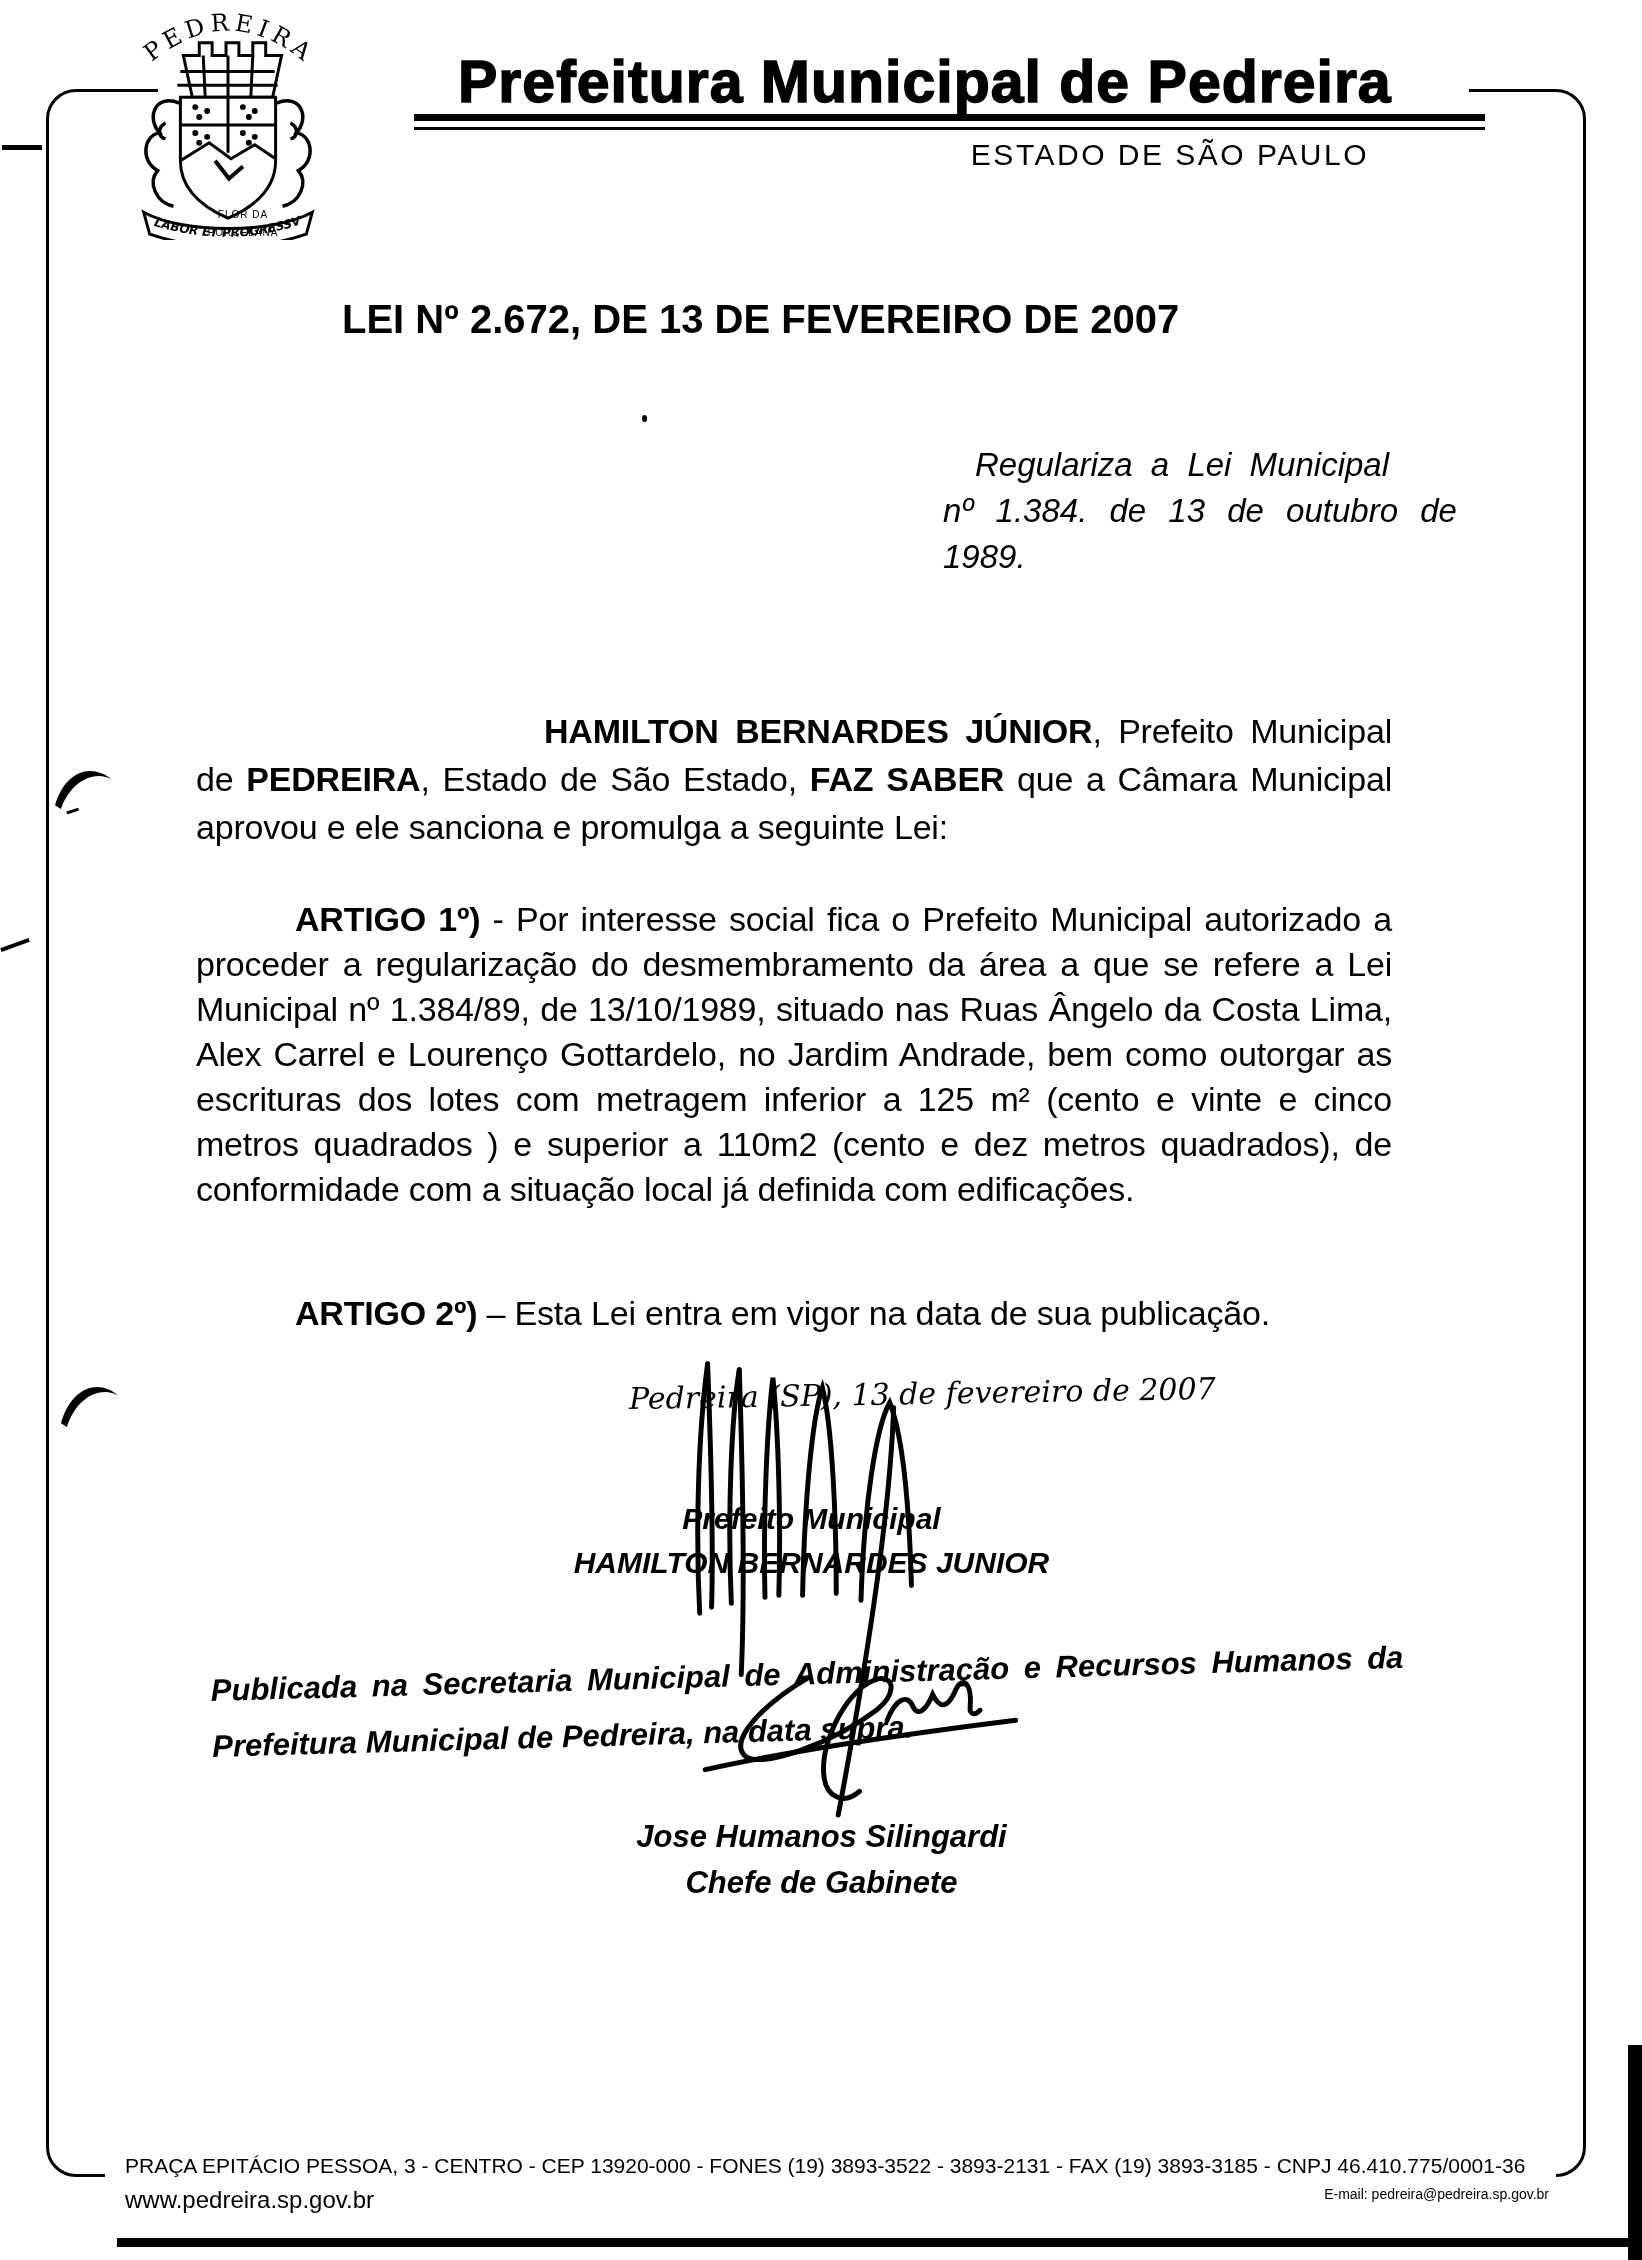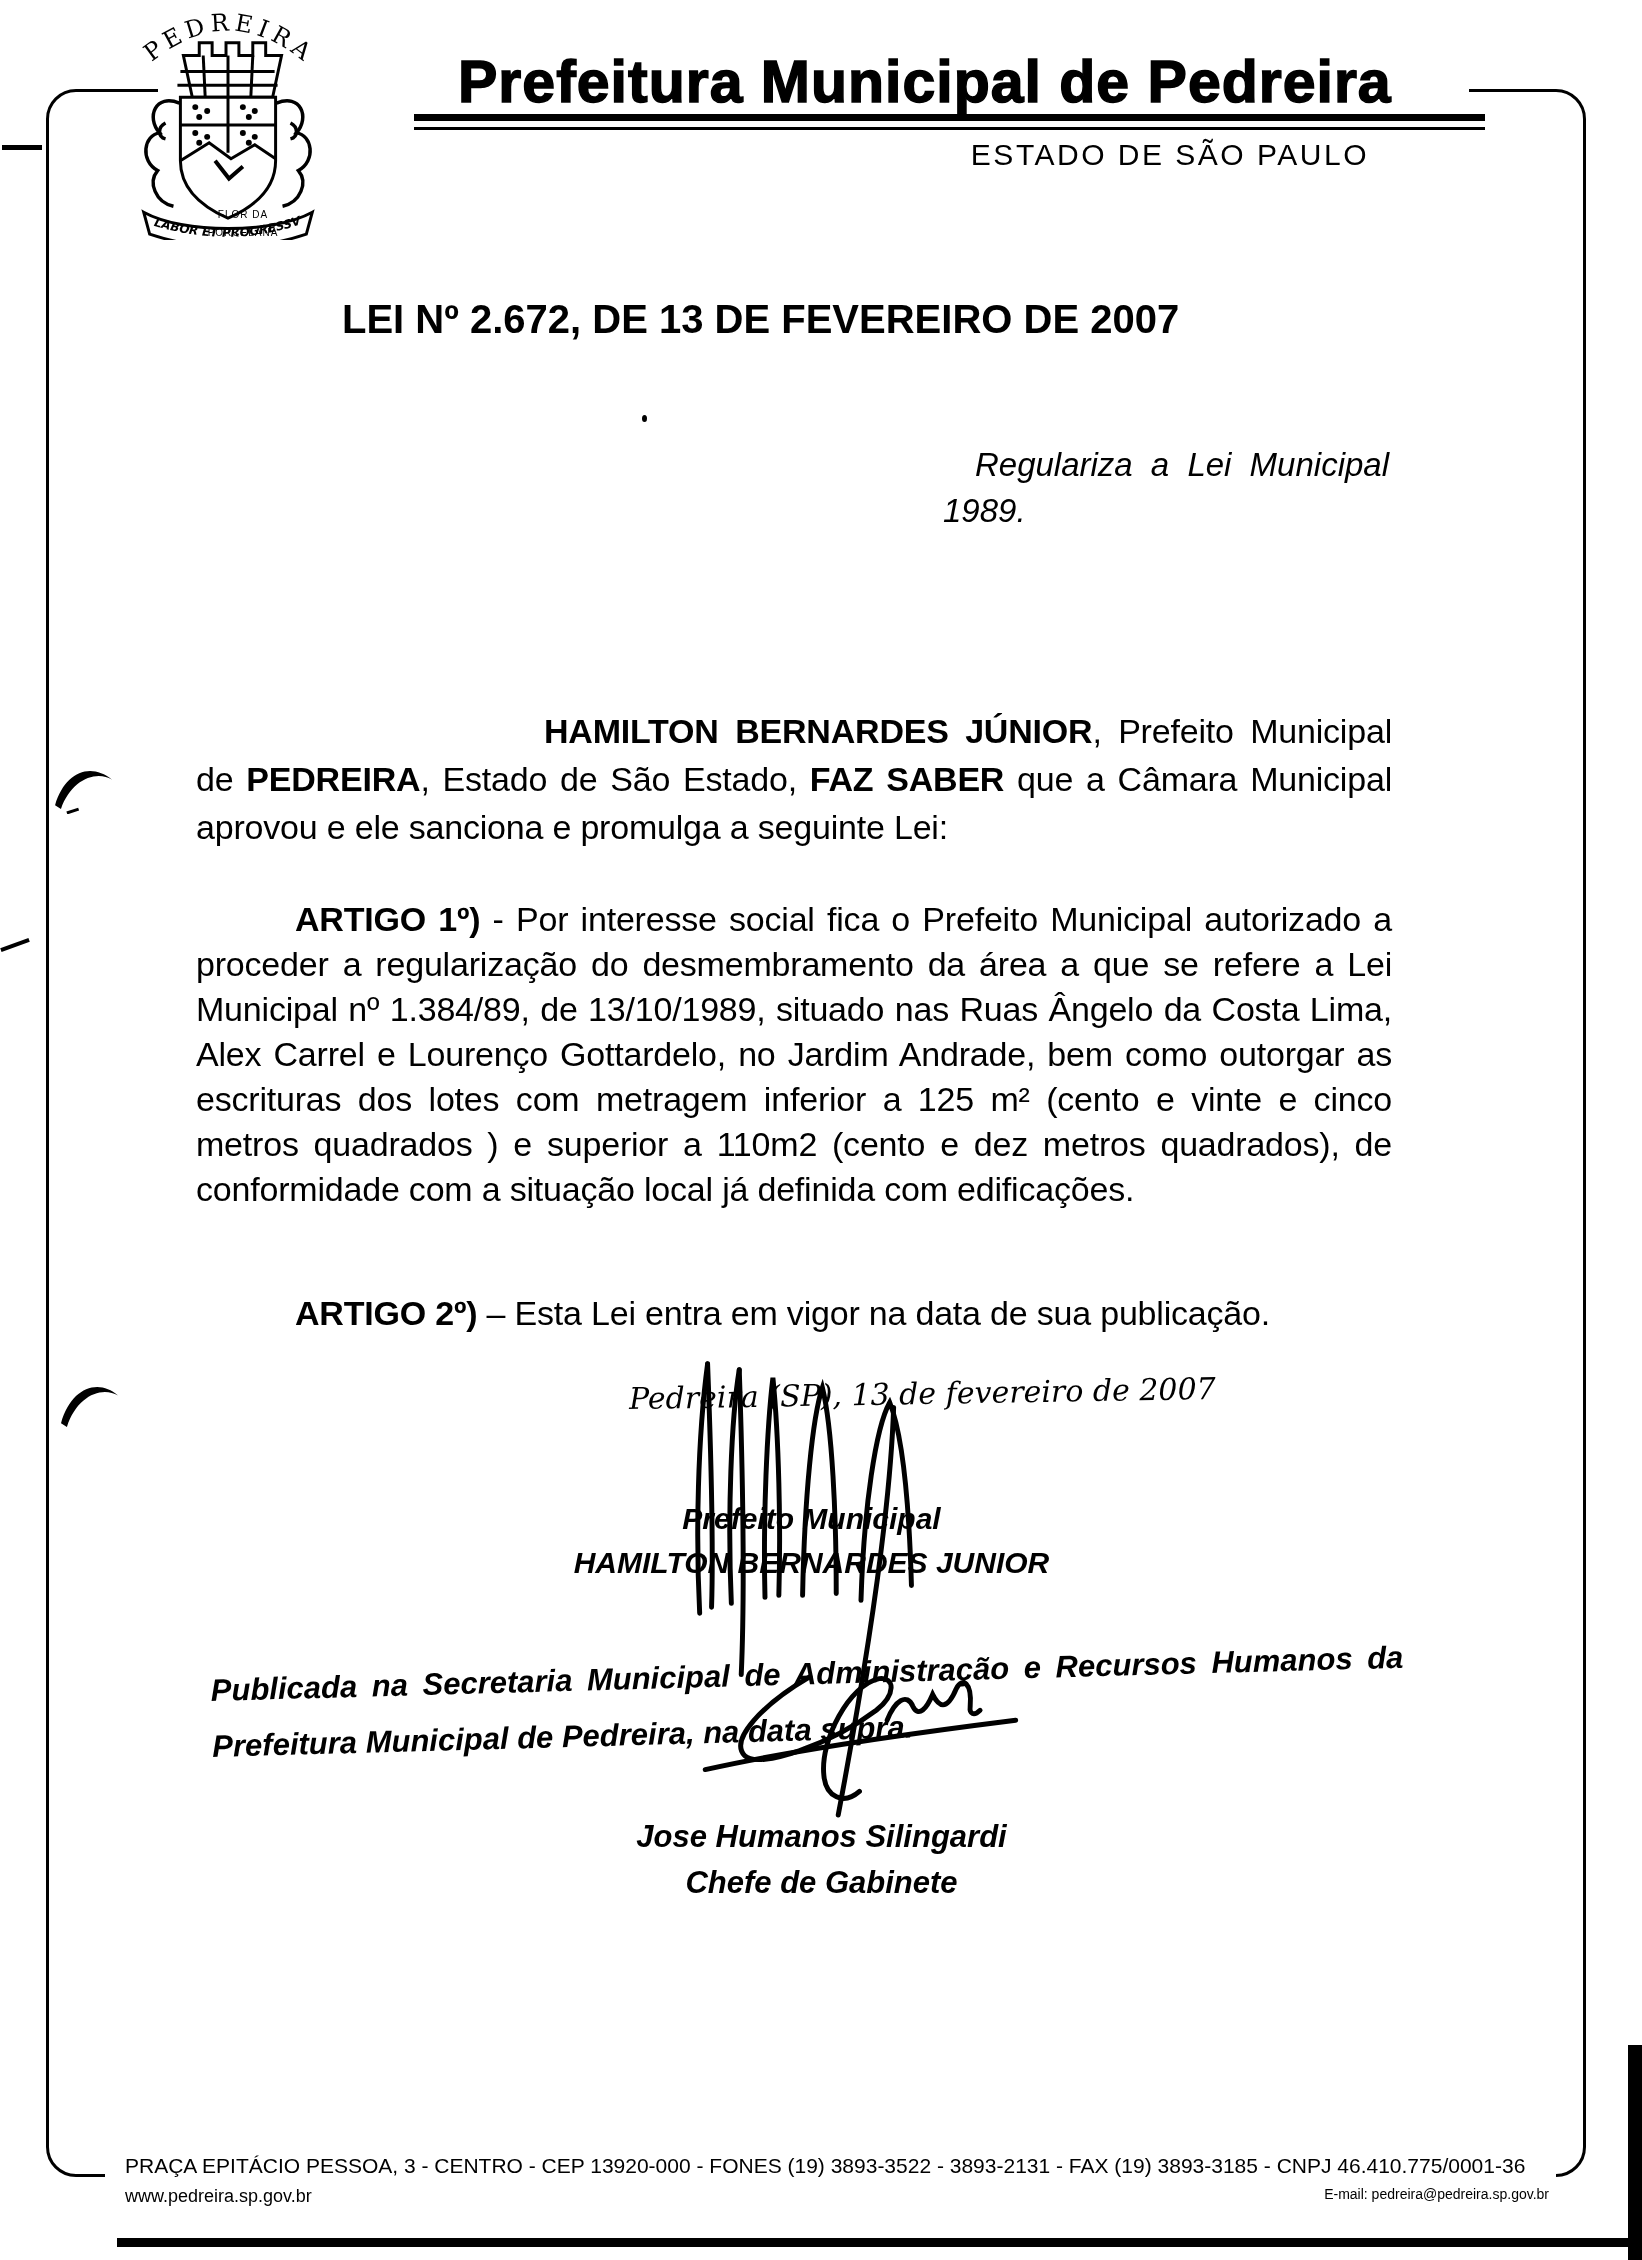--- a/index.html
+++ b/index.html
@@ -29,21 +29,21 @@
   
   #dateline{left:629px;top:1376px;font-family:"DejaVu Serif",serif;font-style:italic;font-size:30px;
             transform:rotate(-1deg);white-space:nowrap;}
   .signame{text-align:center;font-weight:bold;font-style:italic;}
   #sig1name{left:554px;top:1497px;width:515px;font-size:30px;line-height:44px;}
   #pubnote{left:210px;top:1632px;width:1193px;font-weight:bold;font-style:italic;font-size:31px;
            line-height:56px;text-align:justify;transform:rotate(-1.6deg);transform-origin:left top;}
   #sig2name{left:564px;top:1814px;width:515px;font-size:31px;line-height:46px;}
   
   #footer-address{left:125px;top:2154px;width:1436px;font-size:21px;white-space:nowrap;}
-  #footer-web{left:125px;top:2186px;font-size:18px;}
+  #footer-web{left:125px;top:2186px;font-size:24px;}
   #footer-email{right:93px;top:2186px;font-size:14px;}
   #bottom-bar{left:117px;top:2238px;width:1522px;height:9px;background:#000;}
   #edge-bar{left:1628px;top:2045px;width:15px;height:215px;background:#000;}
   
   .artifact{background:#000;}
   svg{display:block;}
 </style>
 </head>
 <body>
 
@@ -116,20 +116,21 @@
   <div class="abs rule" style="left:414px;top:114px;width:1071px;height:7px;"></div>
   <div class="abs rule" style="left:414px;top:127px;width:1071px;height:3px;"></div>
   <div class="abs" id="estado">ESTADO DE SÃO PAULO</div>
 
   <div class="abs" id="law-title">LEI Nº 2.672, DE 13 DE FEVEREIRO DE 2007</div>
 
   <div class="abs artifact" style="left:642px;top:415px;width:5px;height:7px;border-radius:50%;"></div>
 
   <div class="abs" id="ementa">
     <div class="l1">Regulariza a Lei Municipal</div>
+    <div class="l2">nº 1.384. de 13 de outubro de</div>
     <div class="l3">1989.</div>
   </div>
 
   <p class="abs para" id="opening"><span class="b">HAMILTON BERNARDES JÚNIOR</span><span>, Prefeito Municipal de </span><span class="b">PEDREIRA</span><span>, Estado de São Estado, </span><span class="b">FAZ SABER</span><span> que a Câmara Municipal aprovou e ele sanciona e promulga a seguinte Lei:</span></p>
 
   <p class="abs para" id="article1"><span class="b">ARTIGO 1º)</span><span> - Por interesse social fica o Prefeito Municipal autorizado a proceder a regularização do desmembramento da área a que se refere a Lei Municipal nº 1.384/89, de 13/10/1989, situado nas Ruas Ângelo da Costa Lima, Alex Carrel e Lourenço Gottardelo, no Jardim Andrade, bem como outorgar as escrituras dos lotes com metragem inferior a 125 m² (cento e vinte e cinco metros quadrados ) e superior a 110m2 (cento e dez metros quadrados), de conformidade com a situação local já definida com edificações.</span></p>
 
   <p class="abs para" id="article2"><span class="b">ARTIGO 2º)</span><span> – Esta Lei entra em vigor na data de sua publicação.</span></p>
 
   <div class="abs" id="dateline">Pedreira (SP), 13 de fevereiro de 2007</div>

